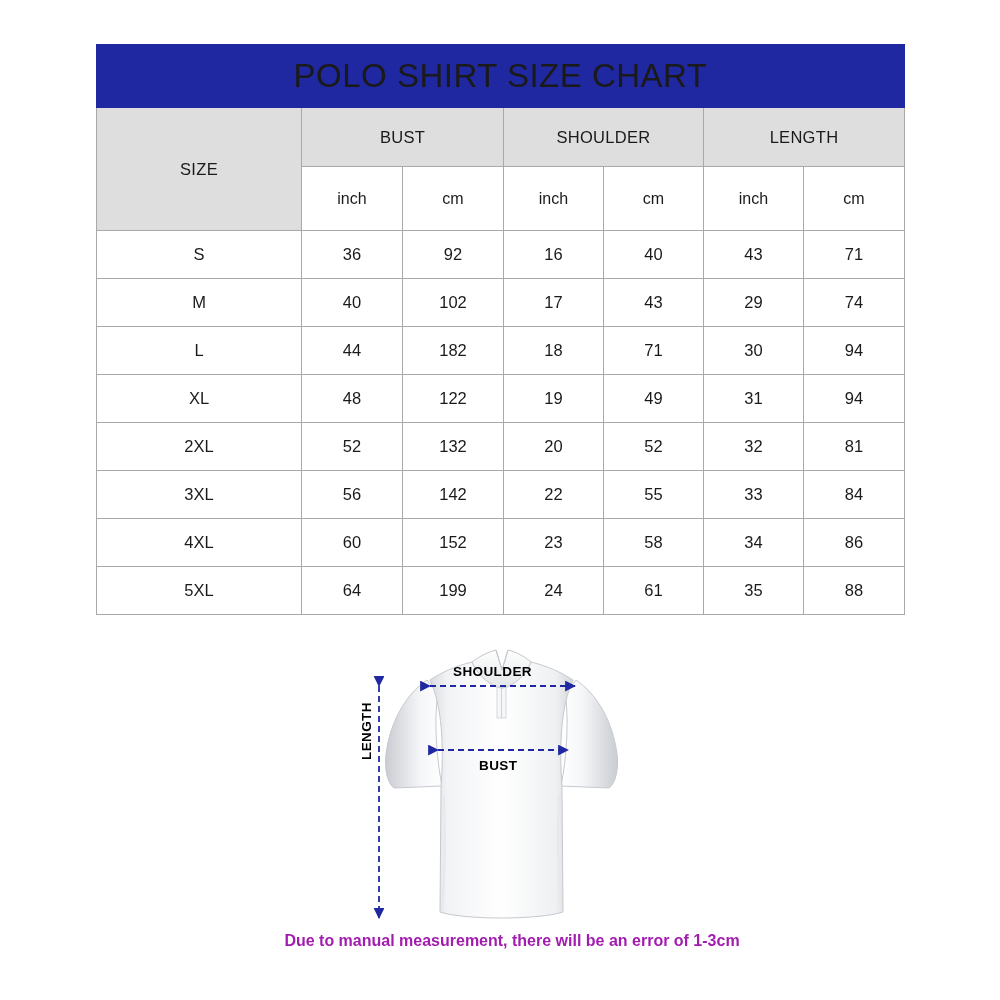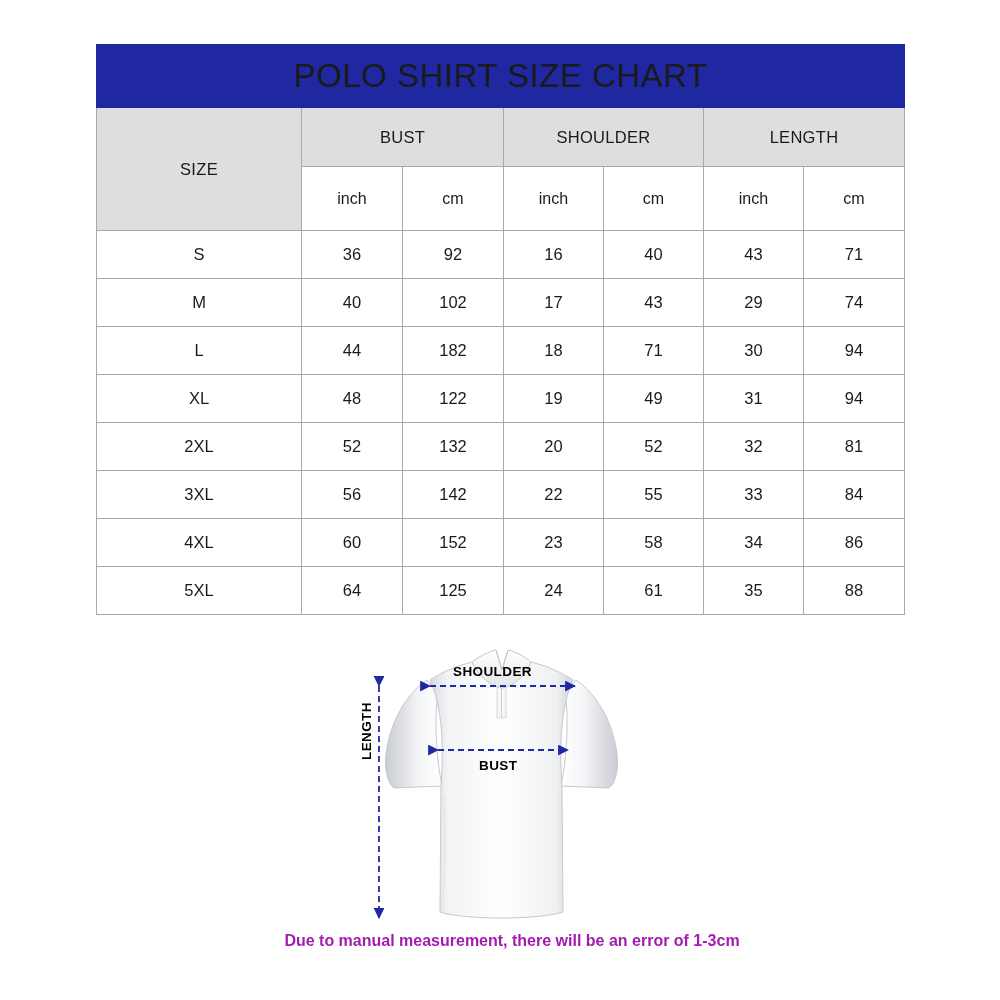--- a/index.html
+++ b/index.html
@@ -194,21 +194,21 @@
           <td>60</td>
           <td>152</td>
           <td>23</td>
           <td>58</td>
           <td>34</td>
           <td>86</td>
         </tr>
         <tr class="data-row">
           <td class="size-cell">5XL</td>
           <td>64</td>
-          <td>125</td>
+          <td>199</td>
           <td>24</td>
           <td>61</td>
           <td>35</td>
           <td>88</td>
         </tr>
       </tbody>
     </table>
   </div>
 
   <div class="diagram">

